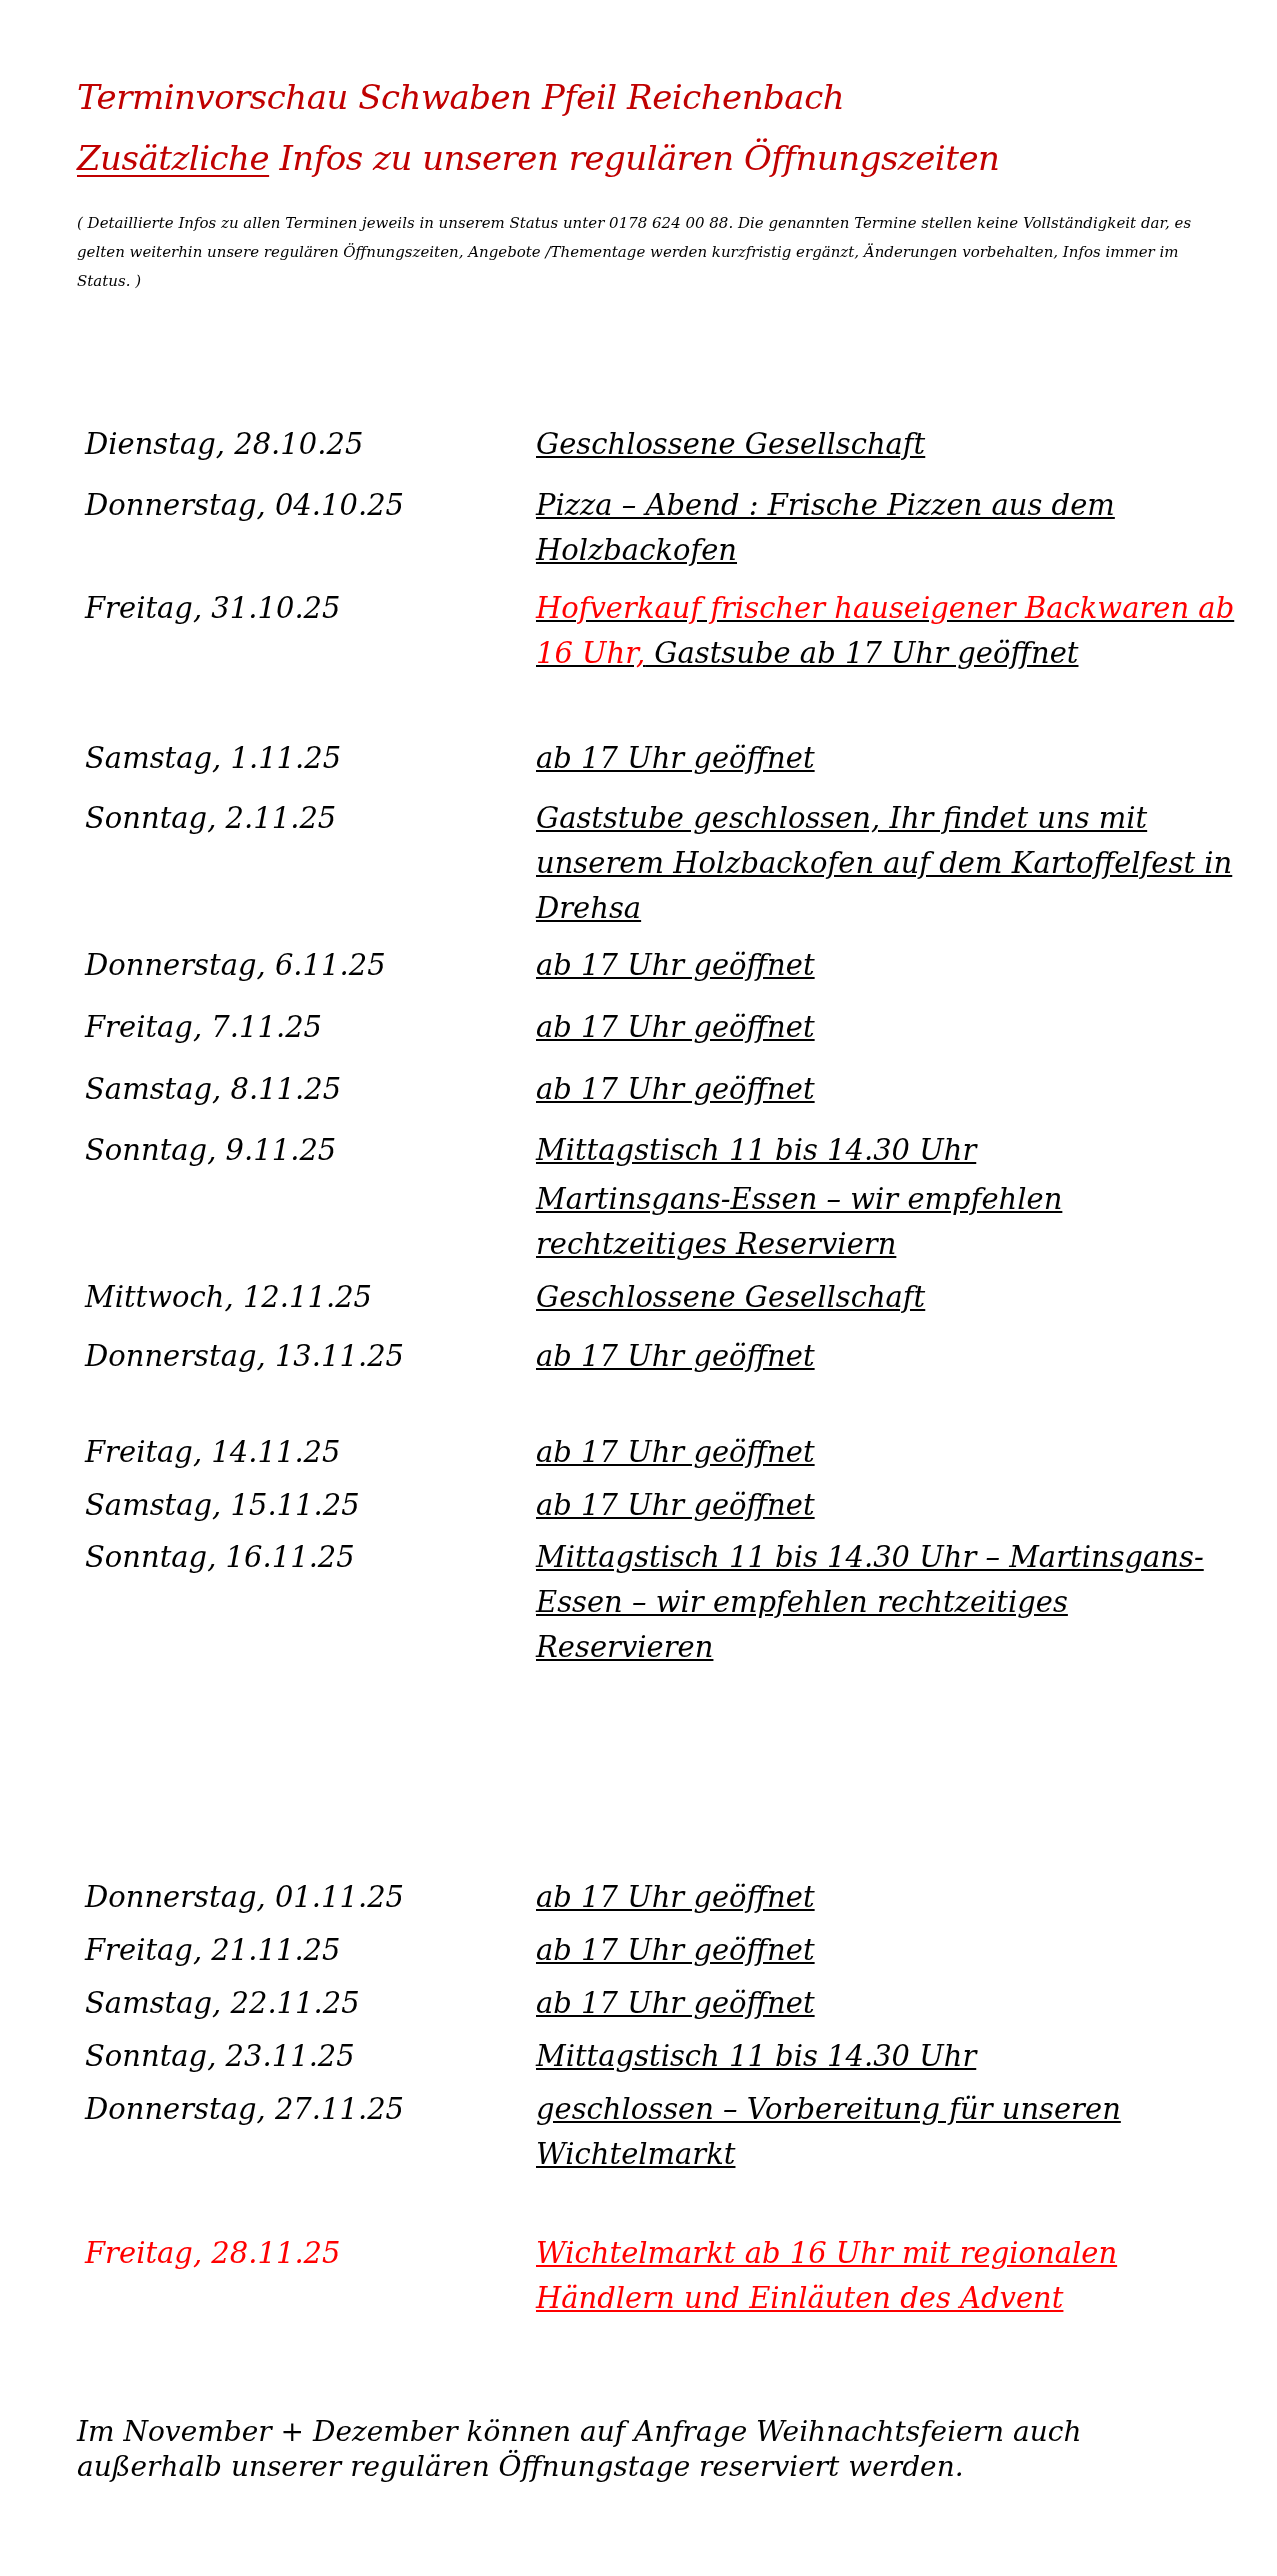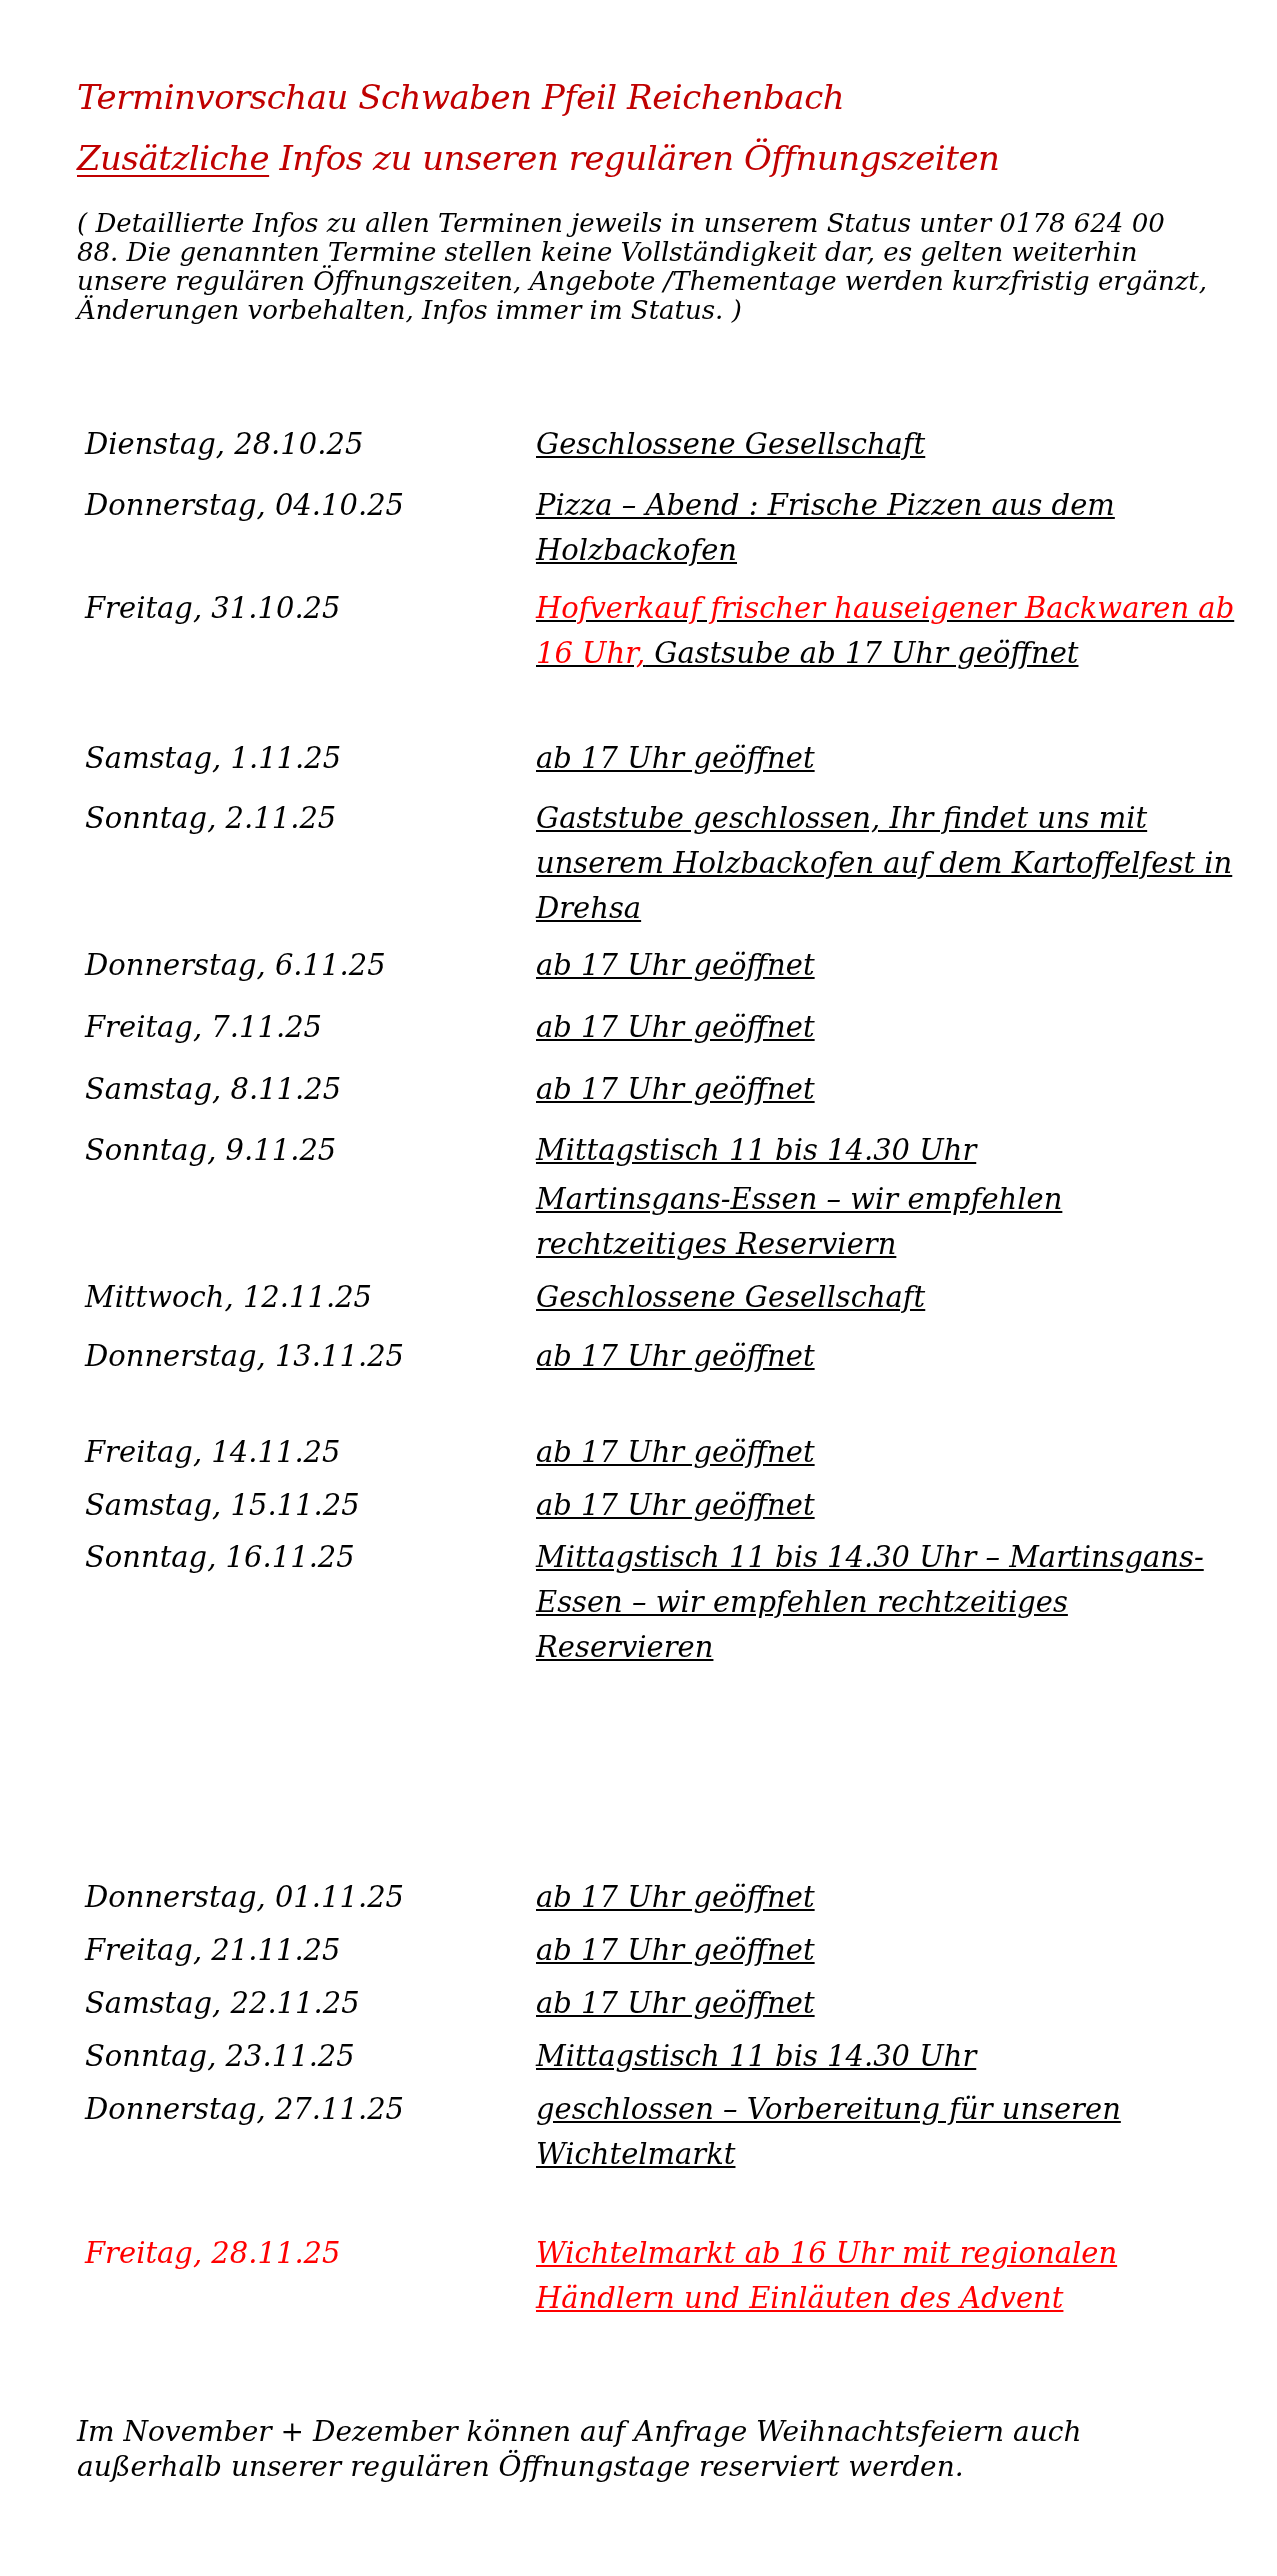--- a/index.html
+++ b/index.html
@@ -2,21 +2,21 @@
 <html style="font-size:8.2px"><head>
 <meta charset="utf-8">
 <style>
   html, body { margin:0; padding:0; background:#ffffff; }
   body { width:1278px; height:3615px; position:relative; overflow:hidden;
          font-family: "DejaVu Serif", "Liberation Serif", serif; font-style: italic; }
   .abs { position:absolute; }
   .title { left:77px; top:77px; font-size:34px; color:#c00000; white-space:nowrap; letter-spacing:-0.5px; }
   .subtitle { left:77px; top:138px; font-size:34px; color:#c00000; white-space:nowrap; letter-spacing:-0.5px; }
   .subtitle .u { text-decoration: underline; text-decoration-thickness:2.1px; text-underline-offset:5.2px; }
-  .note { left:77px; top:209px; width:1133px; font-size:26px; line-height:29px; color:#000; }
+  .note { left:77px; top:209px; width:1133px; font-size:15px; line-height:29px; color:#000; }
   .row { position:absolute; left:77px; width:1159px; font-size:29px; line-height:45px; color:#000; }
   .row .date { position:absolute; left:8px; top:0; white-space:nowrap;text-align:right; }
   .row .desc { position:absolute; left:459px; top:0; width:701px;text-decoration:underline; }
   .red { color:#ff0000; }
   .para { position:absolute; left:77px; width:1133px; font-size:28px; line-height:35px; color:#000; }
 </style>
 </head>
 <body>
 
 <div class="abs title">Terminvorschau Schwaben Pfeil Reichenbach</div>

